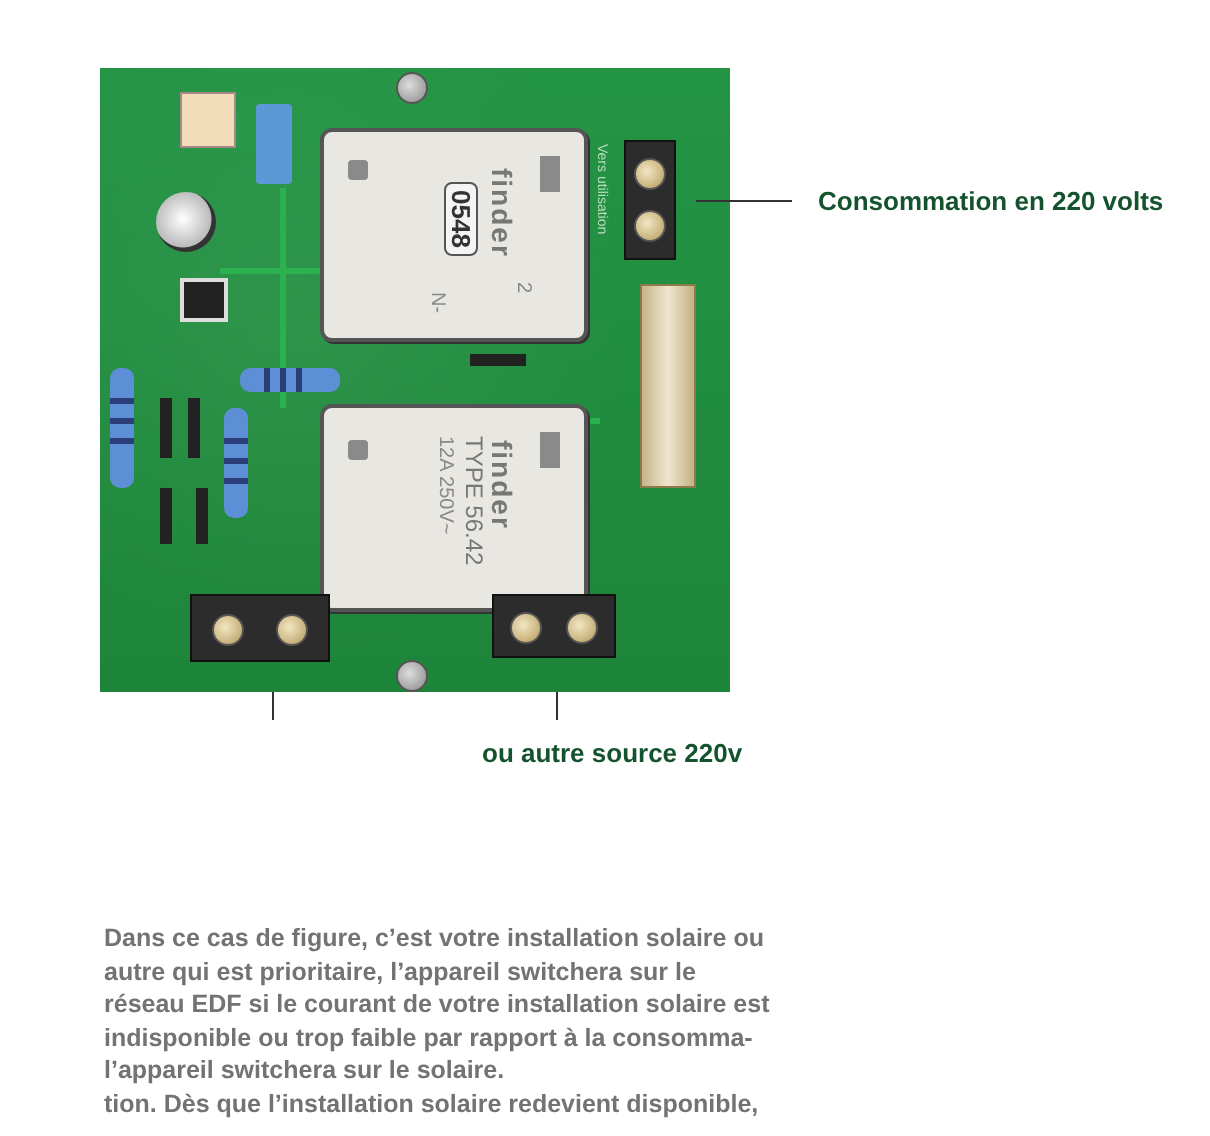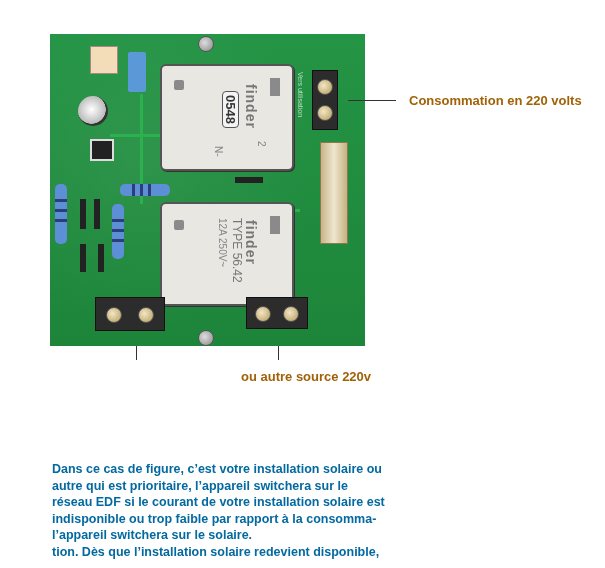--- a/index.html
+++ b/index.html
@@ -23,25 +23,25 @@
                    color:#333; font-size:13px; font-weight:bold; border:1px solid #555; border-radius:4px;
                    padding:0 3px; background:#f4f4f4;}
     .terminal { position:absolute; background:#2c2c2c; border:1px solid #111; }
     .screw { position:absolute; width:14px; height:14px; border-radius:50%;
              background:radial-gradient(circle at 40% 40%, #f2e6c4, #b49a5a); border:1px solid #555; }
     .resistor { position:absolute; background:#5c8fd6; border-radius:5px; }
     .resistor i { position:absolute; background:#2a3f7a; }
     .diode { position:absolute; background:#222; }
     .fuse { position:absolute; background:linear-gradient(90deg,#c7b58a,#efe6cf,#c4b281); border:1px solid #8c7a4c; }
     .silk { position:absolute; color:#cfe8cf; font-size:6px; transform:rotate(90deg); transform-origin:left top; white-space:nowrap; opacity:0.85;}
-    .label { position:absolute; font-weight:bold; font-size:13px; color:#a16207; line-height:17px; }
+    .label { position:absolute; font-weight:bold; font-size:13px; color:#14532d; line-height:17px; }
     .line-h { position:absolute; height:1px; background:#333; }
     .line-v { position:absolute; width:1px; background:#333; }
     .para { position:absolute; left:52px; top:461px; width:370px; font-weight:bold;
-            font-size:12.5px; color:#0369a1; line-height:16.5px; }
+            font-size:12.5px; color:#737373; line-height:16.5px; }
     .para div { white-space:nowrap; }
   </style>
 </head>
 <body>
 
 <div class="board">
 
   <div class="trace" style="left:60px;top:100px;width:80px;height:3px;"></div>
   <div class="trace" style="left:90px;top:60px;width:3px;height:110px;"></div>
   <div class="trace" style="left:150px;top:175px;width:100px;height:3px;"></div>

